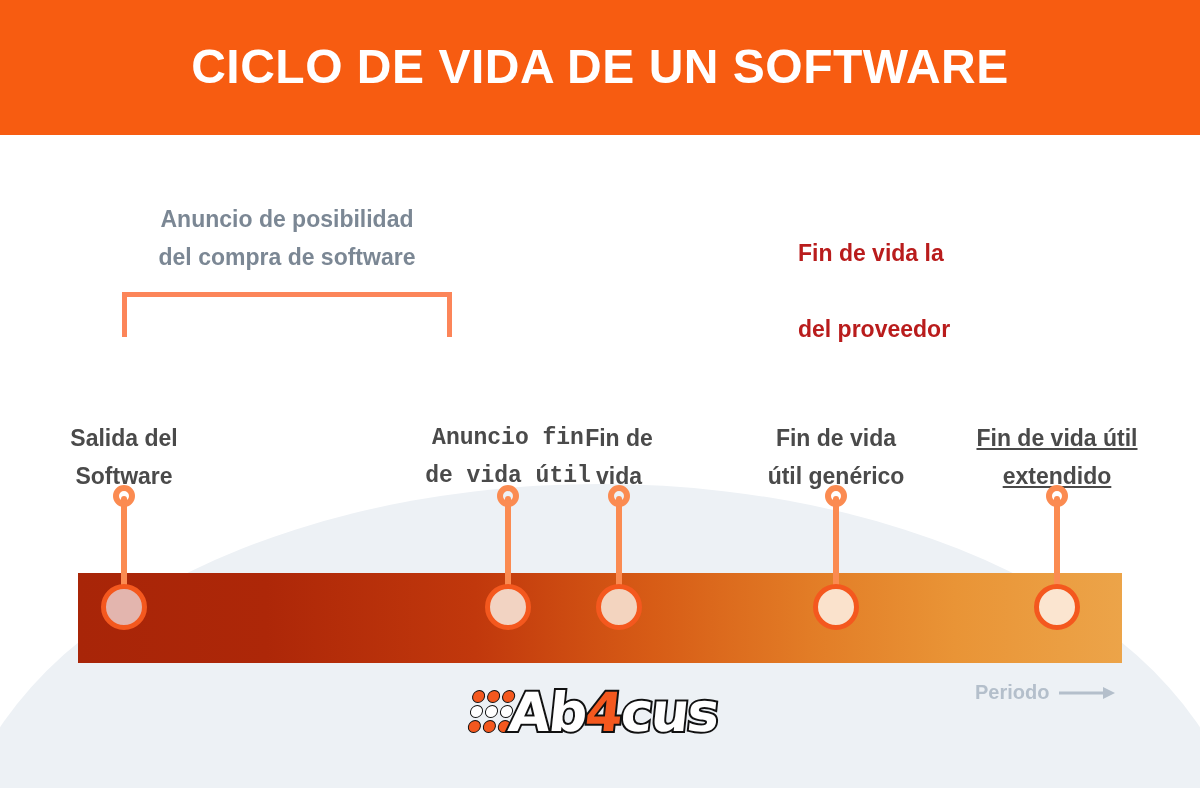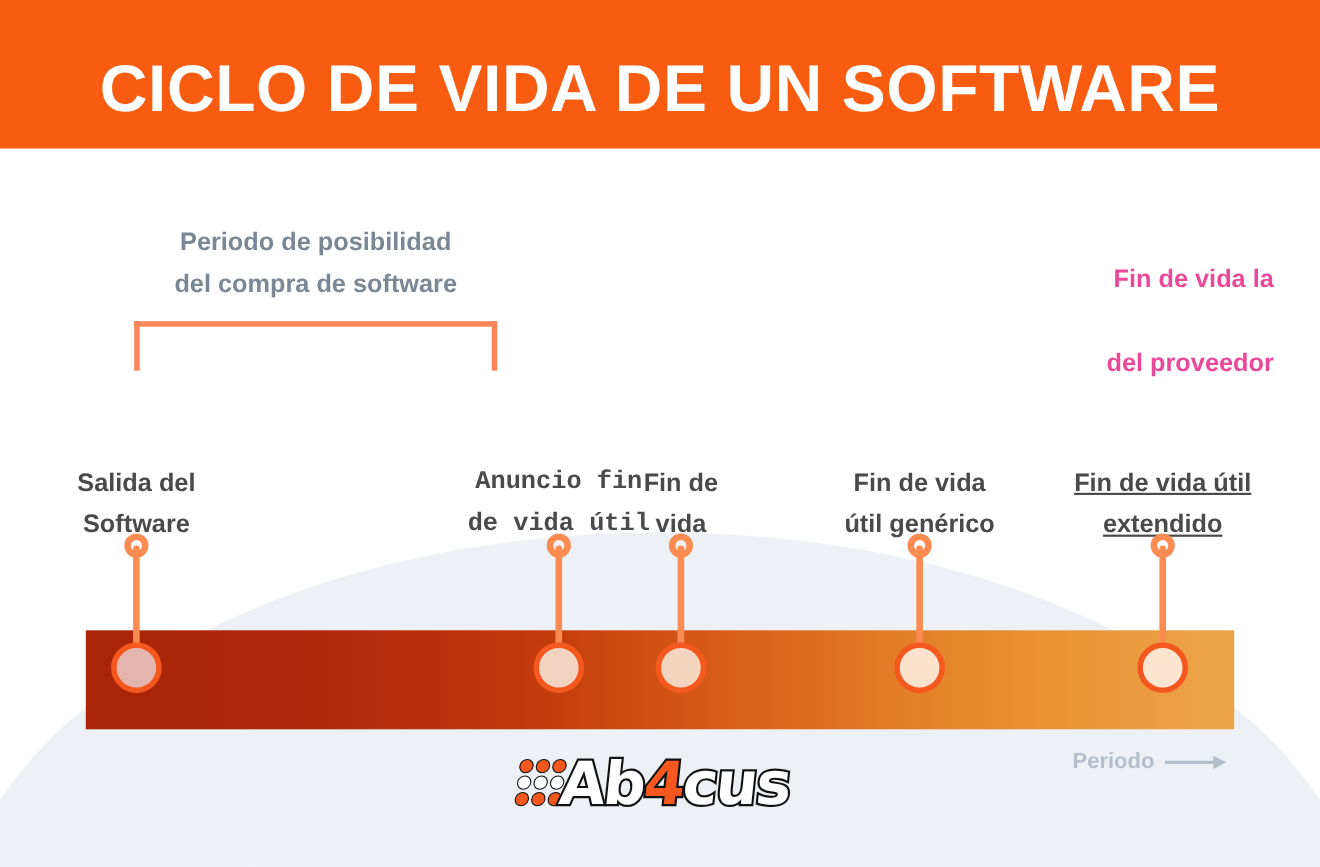--- a/index.html
+++ b/index.html
@@ -16,24 +16,24 @@
     overflow:hidden;
   }
 
   
   .header{
     position:absolute;left:0;top:0;
     width:1200px;height:135px;
     background:#F75C11;
   }
   .header-title{
-    position:absolute;left:0;top:53px;width:1200px;
+    position:absolute;left:0;top:39px;width:1200px;
     text-align:center;
     color:#ffffff;
-    font-size:60px;
+    font-size:48px;
     font-weight:bold;
     letter-spacing:0.5px;
     line-height:56px;
     white-space:nowrap;
   }
 
   
   .dome{
     position:absolute;
     left:-45px;top:484px;
@@ -64,22 +64,22 @@
     font-weight:bold;
     line-height:38px;
     z-index:3;
   }
 
   
   .right-note{
     position:absolute;
     right:42px;top:234px;
     width:360px;
-    text-align:right;
-    color:#ec4899;
+    text-align:left;
+    color:#b91c1c;
     font-size:23px;
     font-weight:bold;
     line-height:38px;
     z-index:3;
   }
 
   
   .bar{
     position:absolute;
     left:78px;top:573px;
@@ -178,21 +178,21 @@
 
 <div class="canvas">
 
   <div class="header">
     <div class="header-title">CICLO DE VIDA DE UN SOFTWARE</div>
   </div>
 
   <div class="dome"></div>
 
   <div class="bracket-label">
-    <span>Periodo de posibilidad</span><br>
+    <span>Anuncio de posibilidad</span><br>
     <span>del compra de software</span>
   </div>
   <div class="bracket"></div>
 
   <div class="right-note">
     <span>Fin de vida la</span><br>
     <br>
     <span>del proveedor</span>
   </div>
 

